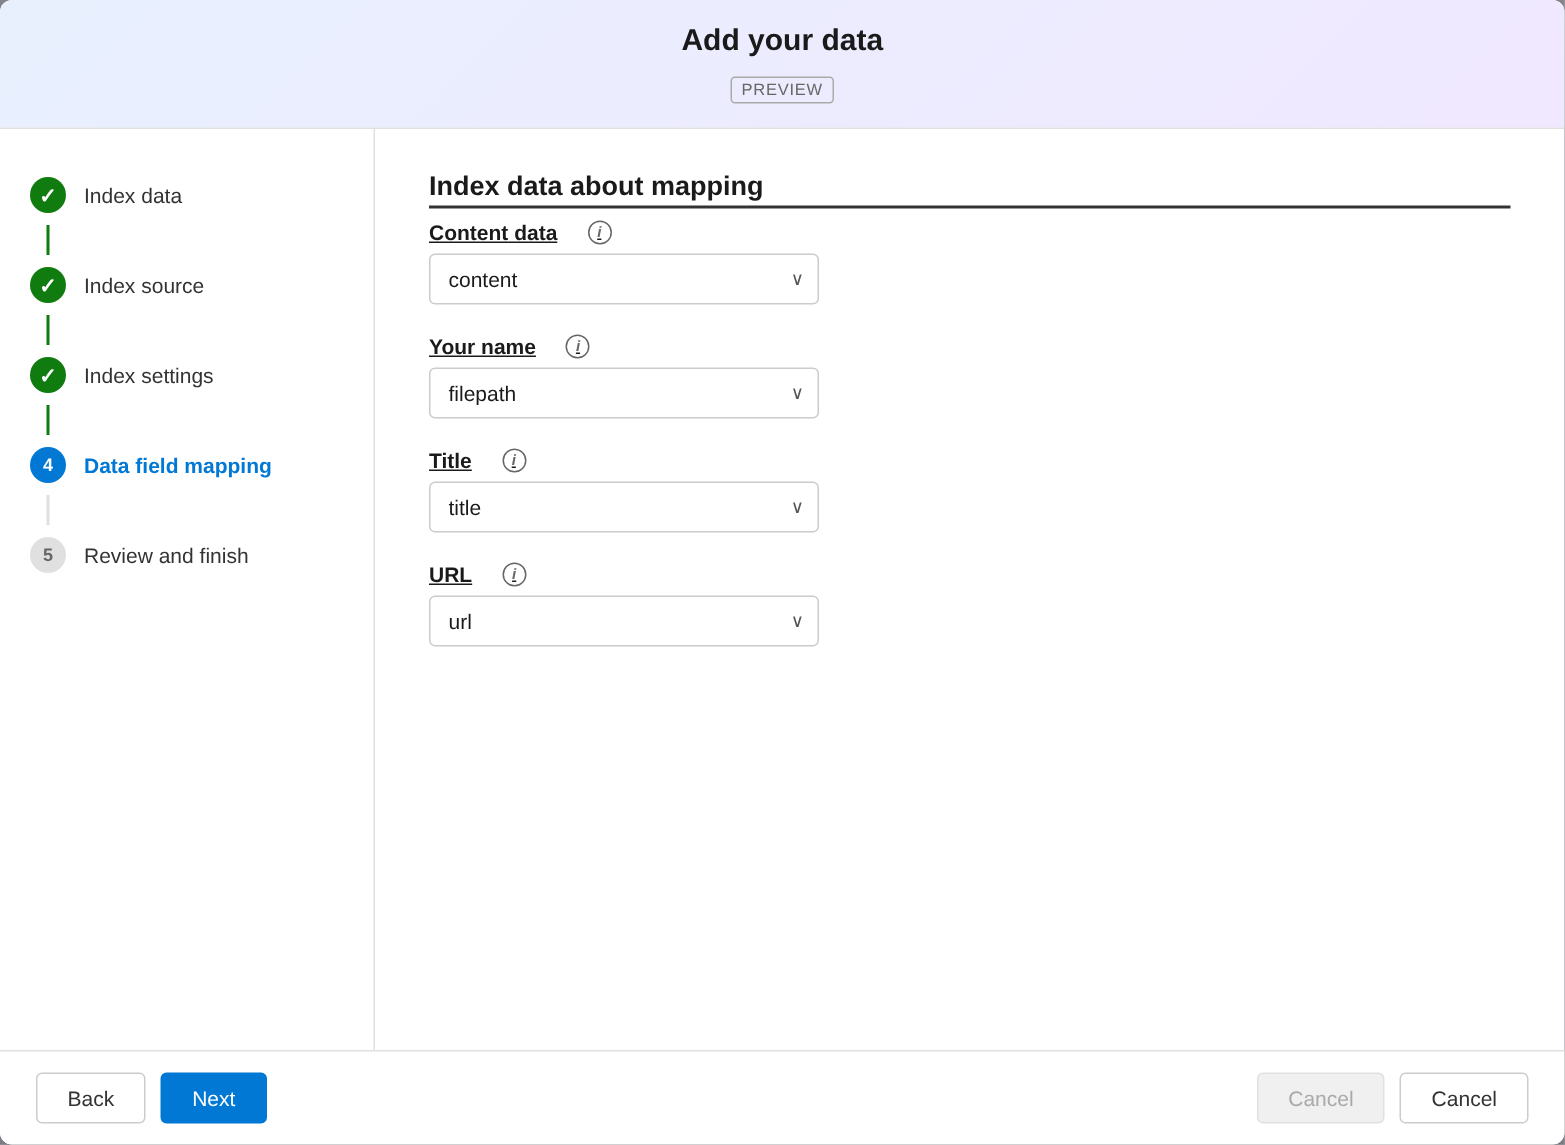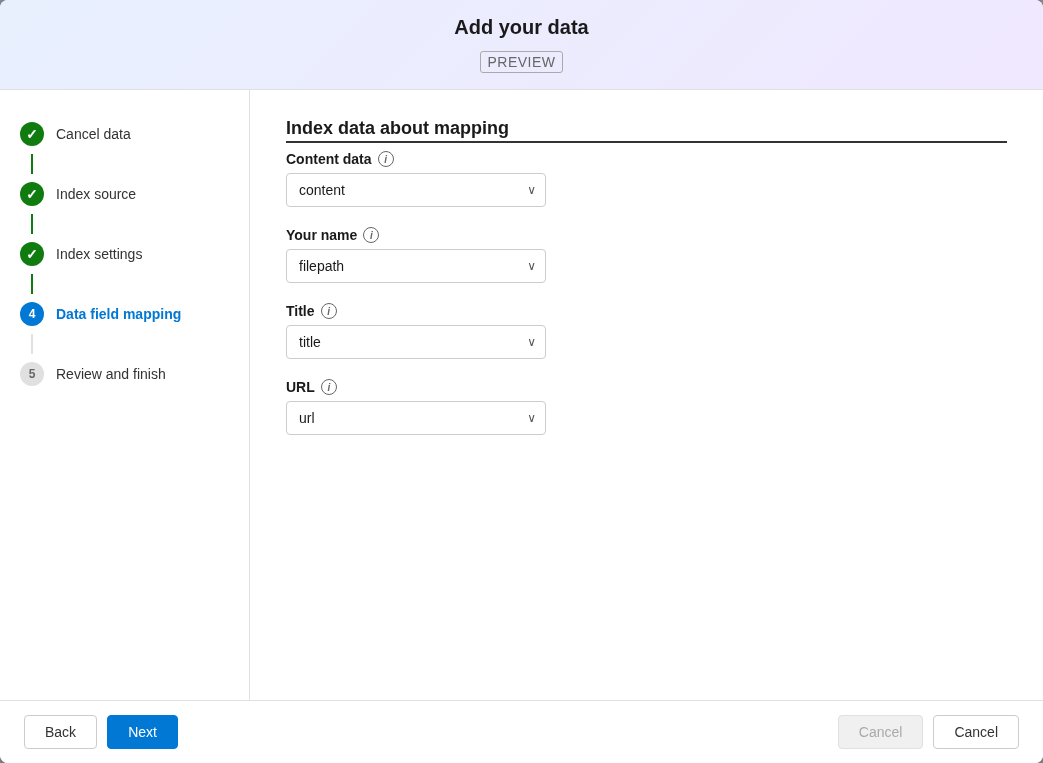--- a/index.html
+++ b/index.html
@@ -40,21 +40,21 @@
       flex-direction: column;
     }
     .modal-title {
       font-size: 20px;
       font-weight: 600;
       color: #1a1a1a;
     }
     .preview-badge {
       background: transparent;
       color: #666;
-      font-size: 14px;
+      font-size: 11px;
       font-weight: 500;
       letter-spacing: 0.5px;
       border: 1px solid #aaa;
       border-radius: 3px;
       padding: 2px 6px;
       text-transform: uppercase;
     }
     .modal-body {
       display: flex;
       flex: 1;
@@ -138,25 +138,26 @@
       margin-bottom: 28px;
       max-width: 700px;
     }
     .form-group {
       margin-bottom: 20px;
       max-width: 260px;
     }
     .form-label {
       display: flex;
       align-items: center;
-      gap: 6px;
+      gap: 20px;
       font-size: 14px;
       font-weight: 600;
       color: #1a1a1a;
       margin-bottom: 6px;
+      text-decoration: underline;
     }
     .info-icon {
       width: 16px;
       height: 16px;
       border-radius: 50%;
       border: 1.5px solid #666;
       display: inline-flex;
       align-items: center;
       justify-content: center;
       font-size: 10px;
@@ -256,21 +257,21 @@
     </div>
 
     <div class="modal-body">
 
       <div class="sidebar">
 
         <div class="step-item">
           <div class="step-icon completed">
             <span class="checkmark">✓</span>
           </div>
-          <span class="step-label">Cancel data</span>
+          <span class="step-label">Index data</span>
         </div>
         <div class="step-connector"></div>
 
         <div class="step-item">
           <div class="step-icon completed">
             <span class="checkmark">✓</span>
           </div>
           <span class="step-label">Index source</span>
         </div>
         <div class="step-connector"></div>

